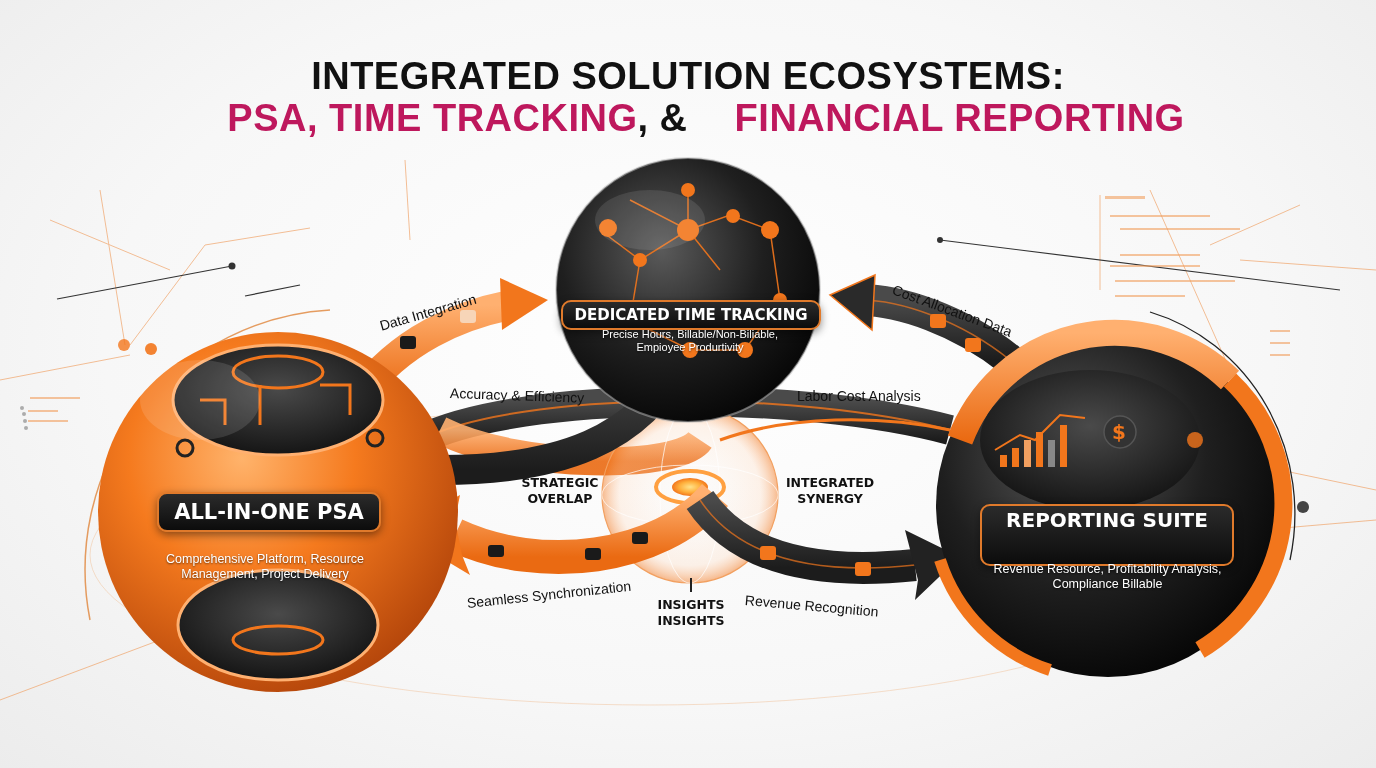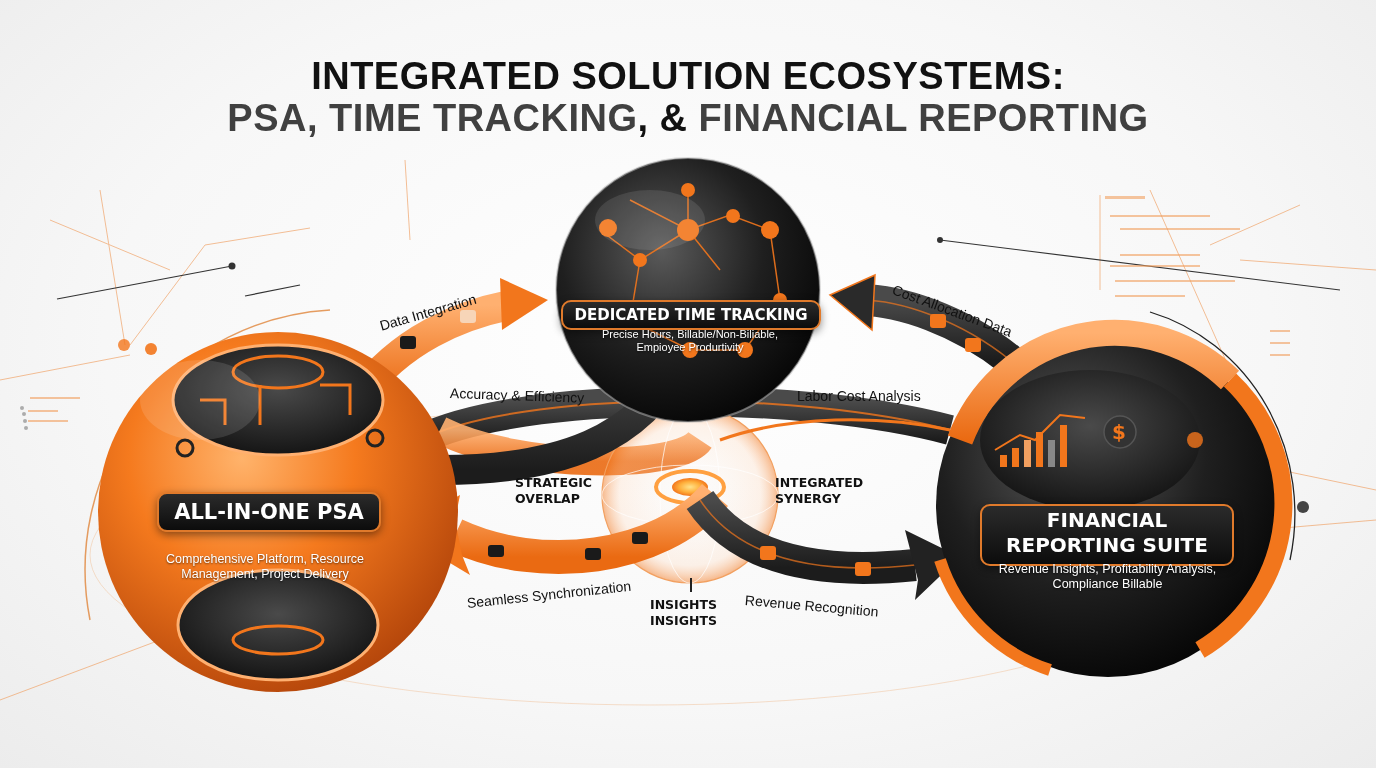--- a/index.html
+++ b/index.html
@@ -10,21 +10,21 @@
   }
   .abs { position: absolute; }
   #bg-svg, #fg-svg { position: absolute; left: 0; top: 0; }
   .title {
     position: absolute; left: 0; width: 1376px; text-align: center;
     font-family: Liberation Sans, sans-serif; font-weight: bold;
     letter-spacing: 0.5px;
   }
   .title-1 { top: 55px; font-size: 38px; color: #111; }
   .title-2 { top: 97px; font-size: 38px; }
-  .orange { color: #404040; }
+  .orange { color: #be185d; margin-left: 36px; }
   .black { color: #111; }
 
   .badge {
     position: absolute; background: linear-gradient(#2b2b2b, #0c0c0c);
     color: #fff; font-family: "DejaVu Sans", sans-serif; font-weight: bold;
     border: 2px solid #e07a2b; border-radius: 10px; text-align: center;
     box-shadow: 0 3px 8px rgba(0,0,0,0.45);
     margin-top: 36px;
   }
   .sub {
@@ -32,21 +32,21 @@
     font-family: "Liberation Sans", sans-serif; font-size: 12.5px; line-height: 15px;
     text-shadow: 0 1px 2px rgba(0,0,0,0.6);
     margin-top: 32px;
   }
   .flow-label {
     position: absolute; color: #111; font-family: "Liberation Sans", sans-serif;
     font-size: 14px; white-space: nowrap; transform-origin: left center;
   }
   .center-label {
     position: absolute; color: #111; font-family: "DejaVu Sans", sans-serif;
-    font-weight: bold; font-size: 12.5px; line-height: 16px; 
+    font-weight: bold; font-size: 12.5px; line-height: 16px; text-align: center;
   }
 </style>
 </head>
 <body>
 
 <svg id="bg-svg" width="1376" height="768">
   <g stroke="#f0a46a" stroke-width="1" fill="none" opacity="0.7">
     <line x1="50" y1="220" x2="170" y2="270"></line>
     <line x1="100" y1="190" x2="125" y2="345"></line>
     <polyline points="130,345 205,245 310,228"></polyline>
@@ -244,25 +244,24 @@
 
 <div class="badge" style="left:561px; top:264px; width:256px; height:26px; line-height:26px; font-size:15px;">
   <span>DEDICATED TIME TRACKING</span>
 </div>
 <div class="sub" style="left:570px; top:296px; width:240px; font-size:11px; line-height:13px;">
   <div>Precise Hours, Billable/Non-Biliable,</div>
   <div>Empioyee Produrtivity</div>
 </div>
 
 <div class="badge" style="left:980px; top:468px; width:250px; height:56px; font-size:20px; line-height:25px; padding-top:2px;">
-  <div>FINANCIAL</div>
   <div>REPORTING SUITE</div>
 </div>
 <div class="sub" style="left:975px; top:530px; width:265px;">
-  <div>Revenue Insights, Profitability Analysis,</div>
+  <div>Revenue Resource, Profitability Analysis,</div>
   <div>Compliance Billable</div>
 </div>
 
 <div class="flow-label" style="left:380px; top:318px; transform: rotate(-16deg);">Data Integration</div>
 <div class="flow-label" style="left:450px; top:385px; transform: rotate(2deg);">Accuracy &amp; Efficiency</div>
 <div class="flow-label" style="left:893px; top:281px; transform: rotate(20deg);">Cost Allocation Data</div>
 <div class="flow-label" style="left:797px; top:388px;">Labor Cost Analysis</div>
 <div class="flow-label" style="left:467px; top:595px; transform: rotate(-6deg);">Seamless Synchronization</div>
 <div class="flow-label" style="left:745px; top:592px; transform: rotate(5deg);">Revenue Recognition</div>
 

